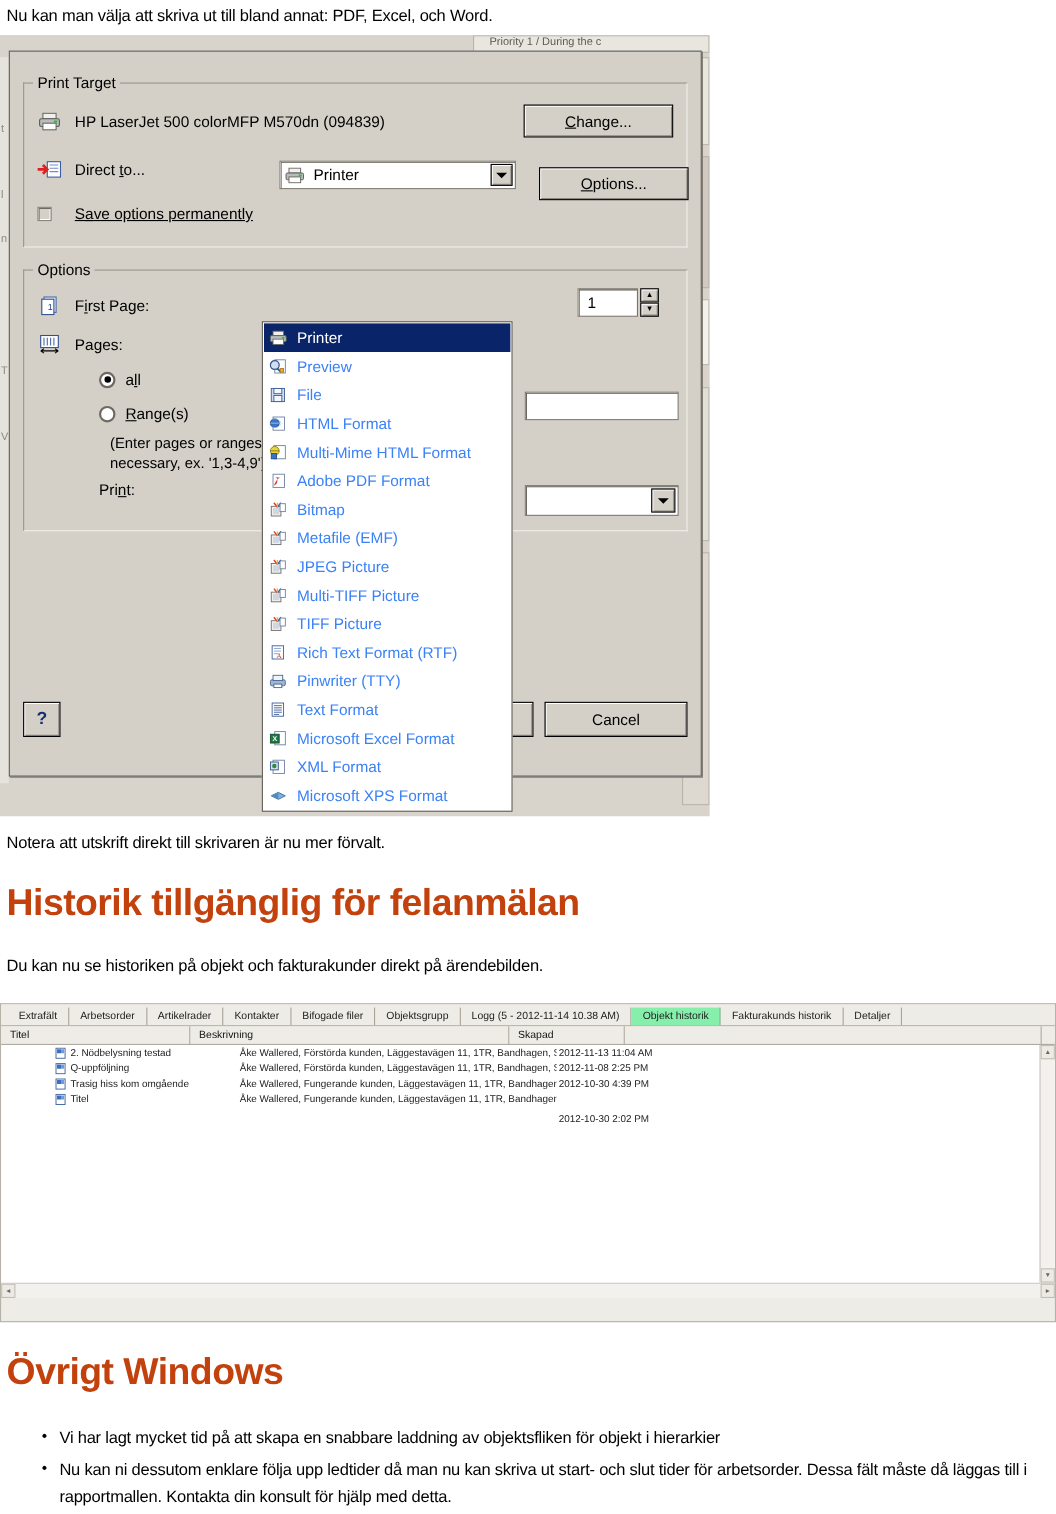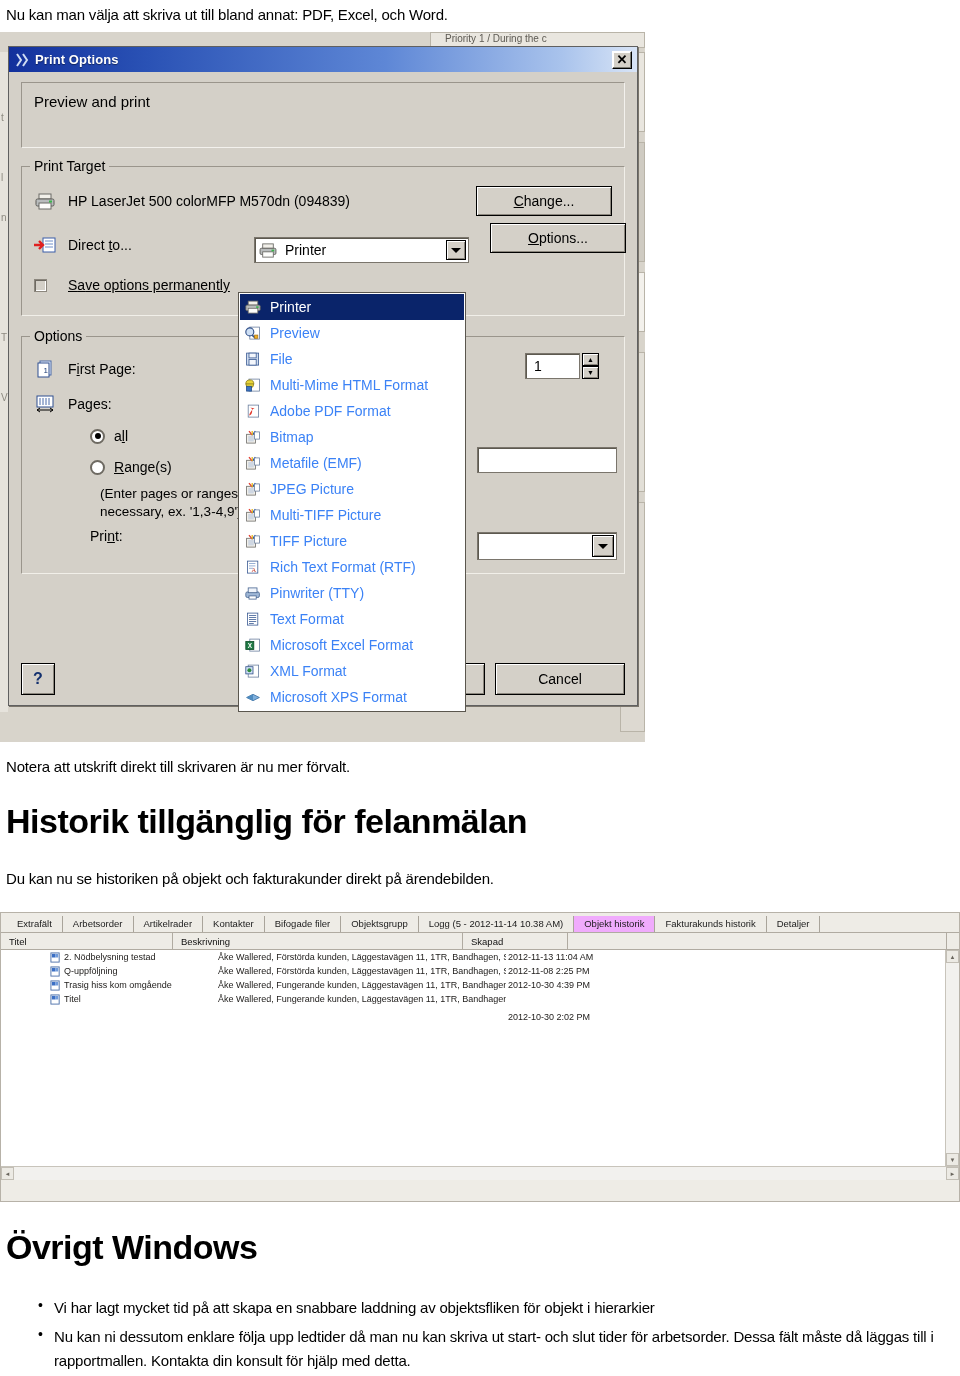--- a/index.html
+++ b/index.html
@@ -16,21 +16,21 @@
   .doc-text {
     font-family: "Liberation Sans", sans-serif;
     font-size: 15px;
     color: #000;
     letter-spacing: -0.2px;
   }
   .doc-h1 {
     font-family: "Liberation Sans", sans-serif;
     font-weight: bold;
     font-size: 34px;
-    color: #000000;
+    color: #c2410c;
     letter-spacing: -0.5px;
   }
 
   
   .shot1 {
     position: absolute;
     left: 0; top: 32px;
     width: 645px; height: 710px;
     background: #d6d2c8;
     overflow: hidden;
@@ -232,21 +232,21 @@
     padding-left:6px;
     border-bottom:1px solid #b0aba1;
   }
   .tab {
     font-size:9.5px; color:#1b1b1b;
     padding: 2px 10px 3px;
     border-right:1px solid #a9a49a;
     white-space:nowrap;
     line-height:1.2;
   }
-  .tab.active { background:#f0abfc; }
+  .tab.active { background:#86efac; }
   .grid-head {
     display:flex; height:17px; align-items:center;
     background:#eeece6; border-bottom:1px solid #b0aba1;
   }
   .gh {
     font-size:9.5px; color:#111;
     padding-left:8px; border-right:1px solid #b0aba1;
     height:17px; display:flex; align-items:center;
     white-space:nowrap;
   }
@@ -305,35 +305,23 @@
       <div class="bg-strip" style="left:0px;top:20px;width:8px;height:660px;background:#e6e3dc;border:none;"></div>
       <div class="bg-text" style="left:1px;top:80px;">t</div>
       <div class="bg-text" style="left:1px;top:140px;">l</div>
       <div class="bg-text" style="left:1px;top:180px;">n</div>
       <div class="bg-text" style="left:1px;top:300px;">T</div>
       <div class="bg-text" style="left:1px;top:360px;">V</div>
     </div>
 
     <div class="dlg">
 
-      <div class="dlg-title">
-        <span class="t-ico">
-          <svg width="14" height="14" viewBox="0 0 14 14">
-            <path d="M2 1 L6 7 L2 13 M8 1 L12 7 L8 13" stroke="#cfdcf2" stroke-width="2" fill="none"></path>
-          </svg>
-        </span>
-        <span class="t-text">Print Options</span>
-        <span class="dlg-close">✕</span>
-      </div>
 
       <div class="dlg-body">
 
-        <div class="preview-box">
-          <span>Preview and print</span>
-        </div>
 
         <div class="group" style="margin-top:18px;padding-bottom:14px;">
           <div class="legend">Print Target</div>
 
           <div class="row" style="min-height:40px;">
             <span class="ico">
               <svg width="20" height="17" viewBox="0 0 20 17">
                 <rect x="4" y="1" width="12" height="5" fill="#f2f0ea" stroke="#6b6a66"></rect>
                 <rect x="1" y="6" width="18" height="7" rx="1.5" fill="#b9bcbd" stroke="#5c5b57"></rect>
                 <rect x="4" y="10" width="12" height="6" fill="#fdfdfb" stroke="#6b6a66"></rect>
@@ -373,21 +361,21 @@
                 <rect x="4" y="10" width="12" height="6" fill="#fdfdfb" stroke="#6b6a66"></rect>
                 <rect x="14" y="7.5" width="3" height="2" fill="#39b54a"></rect>
               </svg>
             </span>
             <span class="ctext">Printer</span>
             <span class="arrow">
                 <span class="caret"></span>
               </span>
           </div>
 
-          <button class="btn" style="position:absolute;left:468px;top:56px;min-width:136px;"><u>O</u>ptions...</button>
+          <button class="btn" style="position:absolute;left:468px;top:76px;min-width:136px;"><u>O</u>ptions...</button>
         </div>
 
         <div class="group" style="margin-top:20px;height:238px;">
           <div class="legend">Options</div>
 
           <div class="row" style="min-height:36px;">
             <span class="ico">
               <svg width="18" height="18" viewBox="0 0 18 18">
                 <rect x="4" y="1" width="11" height="14" fill="#eaf0fb" stroke="#4a6aa8"></rect>
                 <rect x="2" y="3" width="11" height="14" fill="#fff" stroke="#2f4f8f"></rect>
@@ -478,20 +466,30 @@
         </div>
         <div class="dd-item">
           <span class="di">
             <svg width="16" height="15" viewBox="0 0 20 18">
               <rect x="2" y="1" width="15" height="15" fill="#cfdcef" stroke="#3a5a93"></rect>
               <rect x="5" y="1" width="9" height="6" fill="#f4f7fc" stroke="#3a5a93"></rect>
               <rect x="5" y="9" width="9" height="7" fill="#f4f7fc" stroke="#3a5a93"></rect>
             </svg>
           </span>
           <span>File</span>
+        </div>
+        <div class="dd-item">
+          <span class="di">
+            <svg width="16" height="15" viewBox="0 0 20 18">
+              <rect x="4" y="1" width="13" height="15" fill="#fff" stroke="#6b7f9e"></rect>
+              <circle cx="6" cy="8" r="5" fill="#3b74c4" stroke="#204a85"></circle>
+              <path d="M1 8 H11 M6 3 a7 5 0 0 1 0 10 M6 3 a7 5 0 0 0 0 10" stroke="#bcd6f2" fill="none" stroke-width="0.8"></path>
+            </svg>
+          </span>
+          <span>HTML Format</span>
         </div>
         <div class="dd-item">
           <span class="di">
             <svg width="16" height="15" viewBox="0 0 20 18">
               <rect x="5" y="1" width="13" height="15" fill="#fff" stroke="#6b7f9e"></rect>
               <circle cx="6" cy="7" r="5" fill="#e8d53a" stroke="#8a7b16"></circle>
               <path d="M1 7 H11" stroke="#6a5f11" stroke-width="0.8"></path>
               <rect x="2" y="10" width="6" height="6" fill="#3b74c4" stroke="#204a85"></rect>
             </svg>
           </span>

